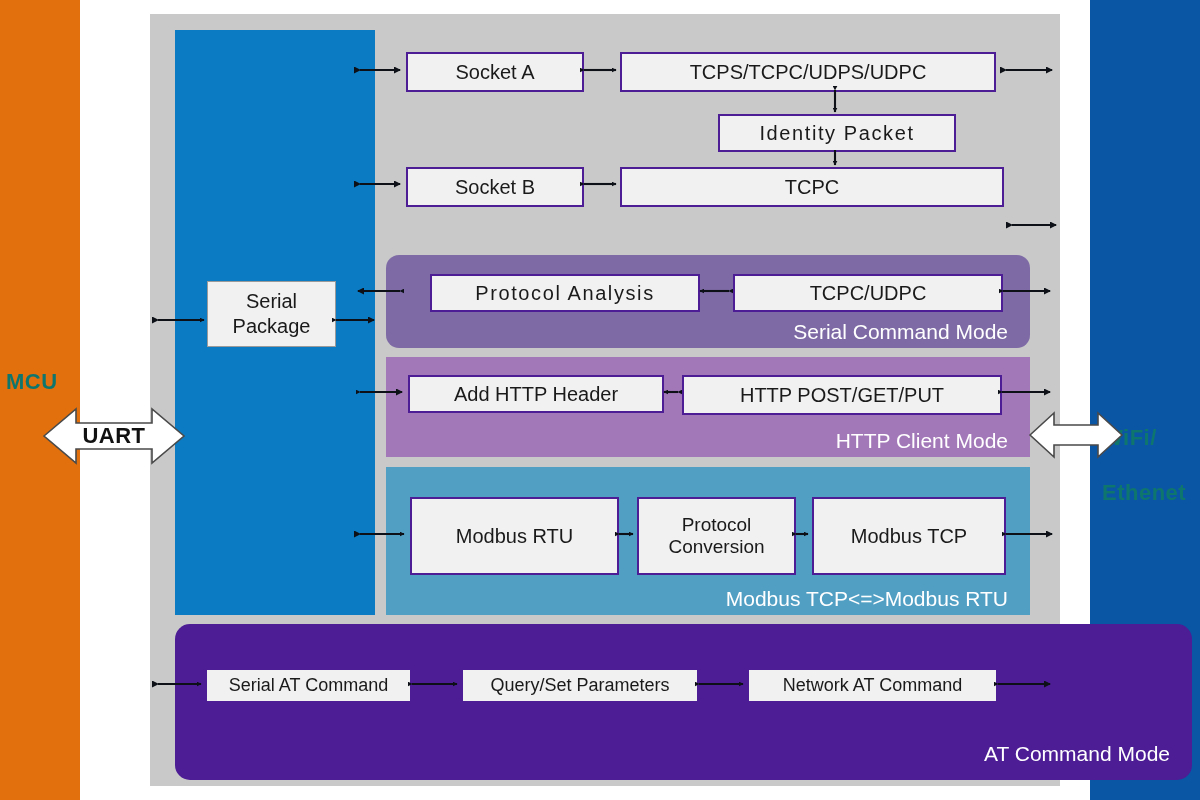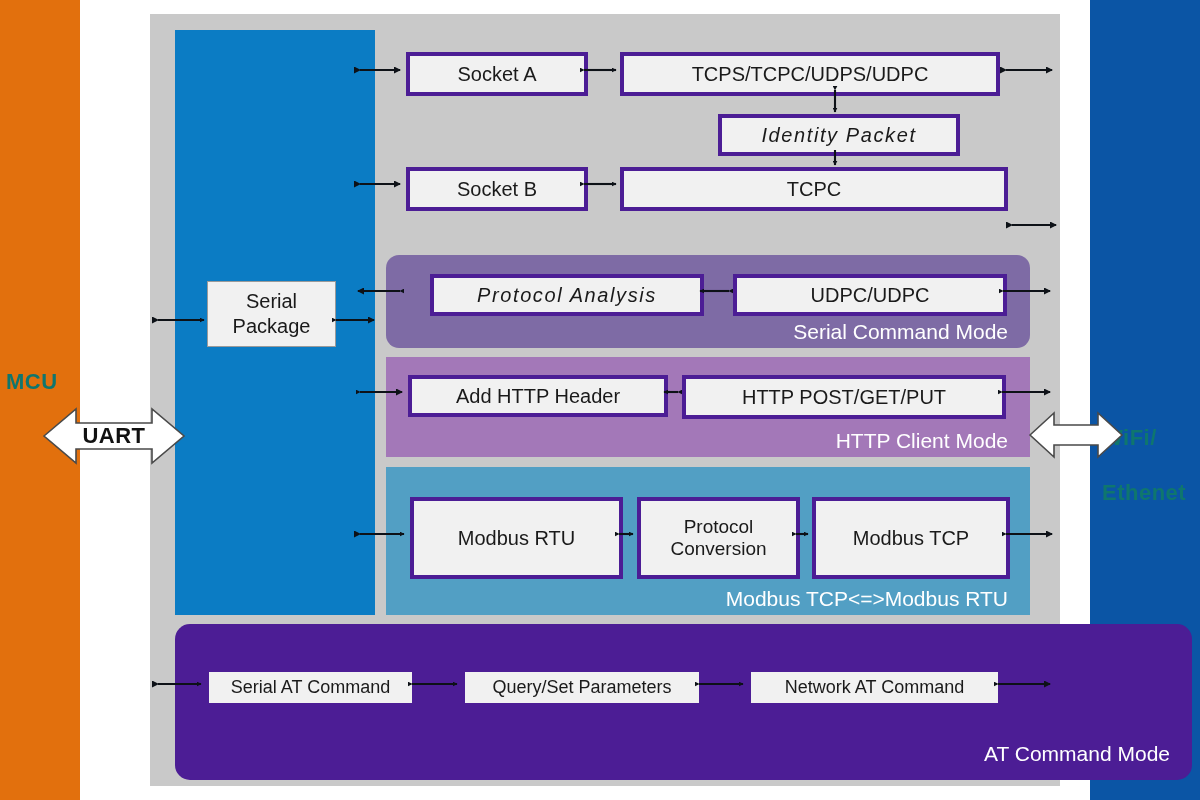--- a/index.html
+++ b/index.html
@@ -48,25 +48,25 @@
   #band-serialcmd  {top:255px;width:644px;height:93px; background:#7E6BA5;border-radius:13px;}
   #band-http       {top:357px;width:644px;height:100px;background:#A378B8;}
   #band-modbus     {top:467px;width:644px;height:148px;background:#529FC4;}
   #band-at{
     position:absolute;left:175px;top:624px;width:1017px;height:156px;background:#4c1d95;border-radius:15px;
   }
   #band-at .band-title{right:22px;bottom:14px;}
 
   
   .nbox{
-    position:absolute;background:#F1F1F1;border:4px solid #4c1d95;
+    position:absolute;background:#F1F1F1;border:2px solid #4c1d95;
     display:flex;align-items:center;justify-content:center;text-align:center;
     color:#1a1a1a;font-size:20px;line-height:1.15;
   }
-  .wide-letter{letter-spacing:1.6px;font-style:italic;}
+  .wide-letter{letter-spacing:1.6px;}
 
   
   #box-socket-a {left:406px;top:52px; width:174px;height:36px;}
   #box-protocols{left:620px;top:52px; width:372px;height:36px;}
   #box-identity {left:718px;top:114px;width:234px;height:34px;}
   #box-socket-b {left:406px;top:167px;width:174px;height:36px;}
   #box-tcpc     {left:620px;top:167px;width:380px;height:36px;}
 
   
   #box-protocol-analysis{left:430px;top:274px;width:266px;height:34px;}
@@ -119,21 +119,21 @@
   <div class="nbox" id="box-socket-a">Socket A</div>
   <div class="nbox" id="box-protocols">TCPS/TCPC/UDPS/UDPC</div>
   <div class="nbox wide-letter" id="box-identity">Identity Packet</div>
   <div class="nbox" id="box-socket-b">Socket B</div>
   <div class="nbox" id="box-tcpc">TCPC</div>
 
   <div class="band" id="band-serialcmd">
     <div class="band-title">Serial Command Mode</div>
   </div>
   <div class="nbox wide-letter" id="box-protocol-analysis">Protocol Analysis</div>
-  <div class="nbox" id="box-tcpc-udpc">UDPC/UDPC</div>
+  <div class="nbox" id="box-tcpc-udpc">TCPC/UDPC</div>
 
   <div class="band" id="band-http">
     <div class="band-title">HTTP Client Mode</div>
   </div>
   <div class="nbox" id="box-add-http">Add HTTP Header</div>
   <div class="nbox" id="box-http-verb">HTTP POST/GET/PUT</div>
 
   <div class="band" id="band-modbus">
     <div class="band-title">Modbus TCP&lt;=&gt;Modbus RTU</div>
   </div>

